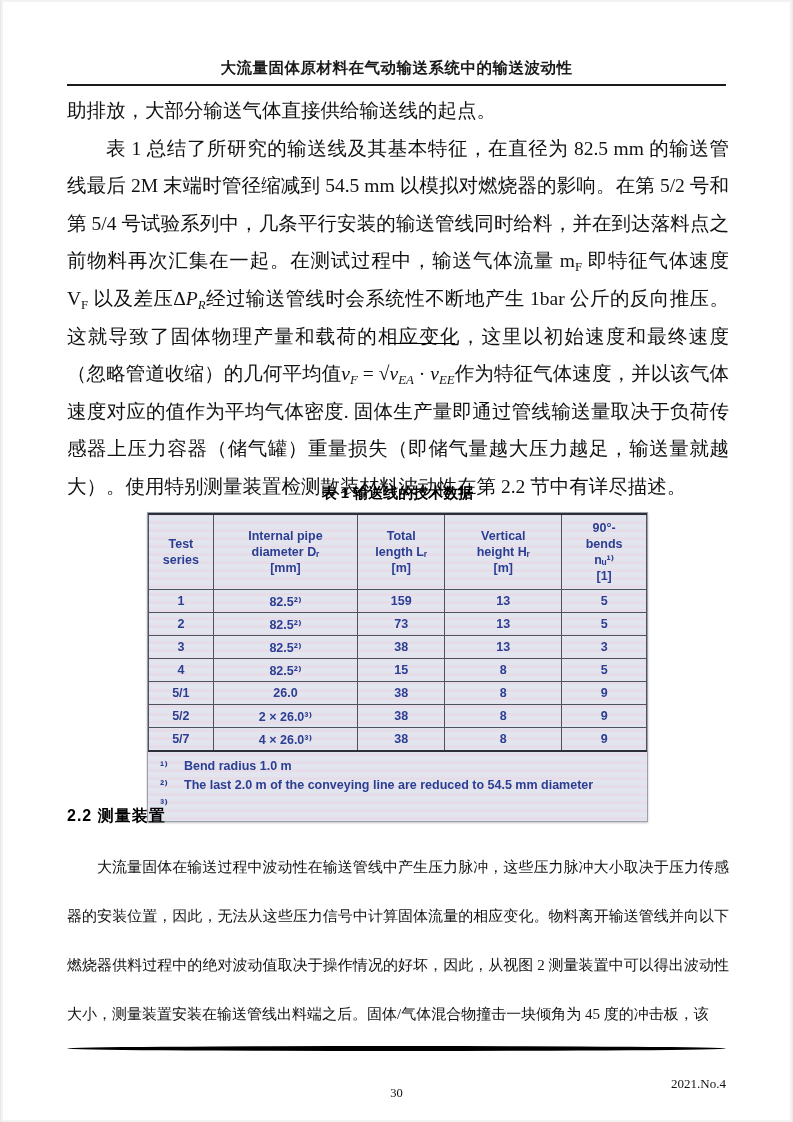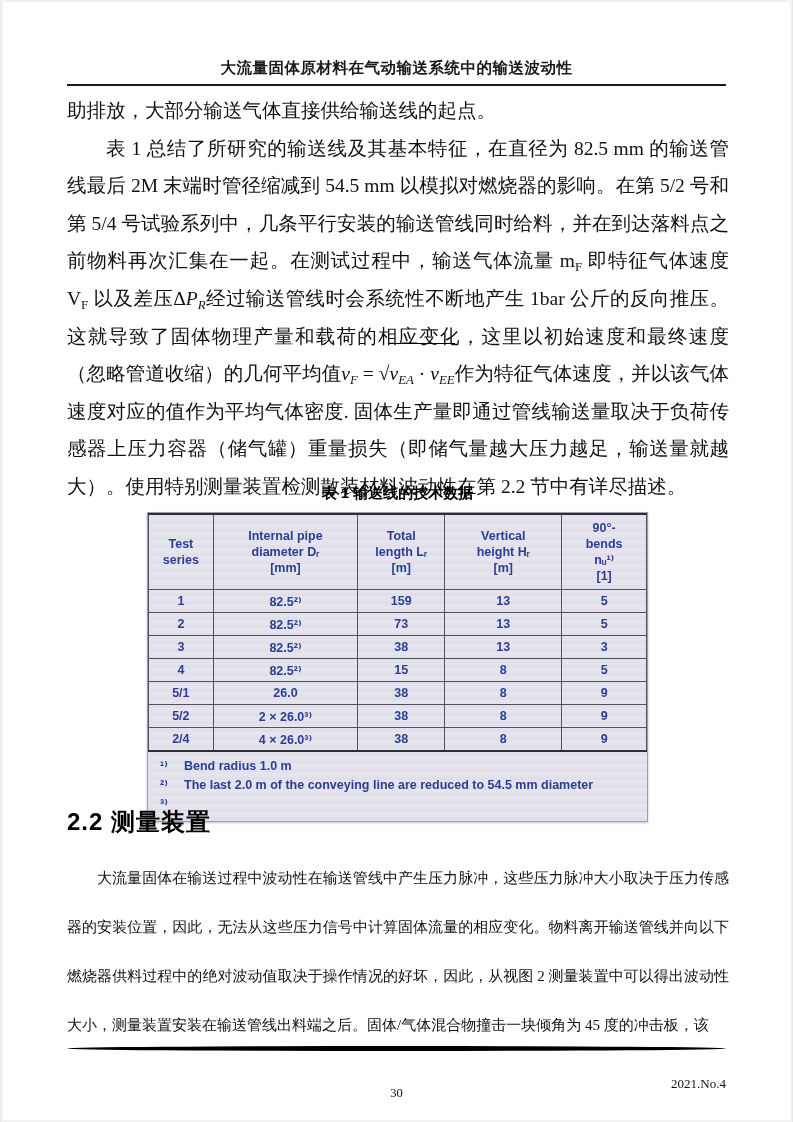--- a/index.html
+++ b/index.html
@@ -73,21 +73,21 @@
     padding:5px 10px 8px 12px;
     font-family:"Liberation Sans","DejaVu Sans",sans-serif;
     font-weight:bold;font-size:12.5px;color:#2b3e93;line-height:1.5;
   }
   .fn-line{display:flex;gap:10px;}
   .fn-marker{flex:0 0 14px;}
   
   .section2{position:absolute;top:806px;left:66px;width:662px;}
   .section-heading{
     font-family:"Liberation Sans","DejaVu Sans",sans-serif;
-    font-weight:bold;font-size:24px;color:#000;margin:0 0 16px 0;
+    font-weight:bold;font-size:16px;color:#000;margin:0 0 16px 0;
     letter-spacing:1px;
   }
   .section2 .para-indent{
     font-size:15px;line-height:49px;text-align:justify;
   }
   
   .footer-rule{
     position:absolute;top:1046px;left:66px;right:66px;height:5px;
     background:#000;border-radius:50%;
   }
@@ -180,21 +180,21 @@
               <td>9</td>
             </tr>
             <tr>
               <td>5/2</td>
               <td>2 × 26.0³⁾</td>
               <td>38</td>
               <td>8</td>
               <td>9</td>
             </tr>
             <tr>
-              <td>2/4</td>
+              <td>5/7</td>
               <td>4 × 26.0³⁾</td>
               <td>38</td>
               <td>8</td>
               <td>9</td>
             </tr>
           </tbody>
       </table>
       <div class="footnotes">
           <div class="fn-line">
             <span class="fn-marker">¹⁾</span>

